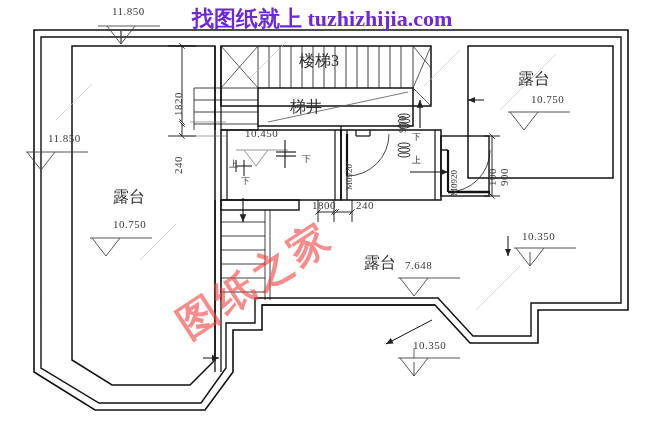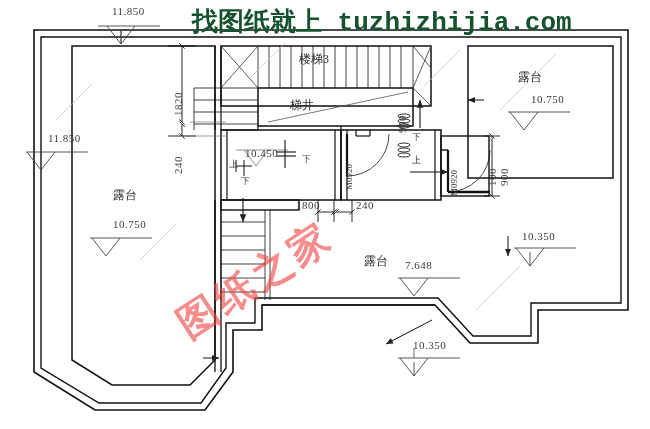--- a/index.html
+++ b/index.html
@@ -27,38 +27,38 @@
     font-family: "Liberation Serif", "DejaVu Serif", serif;
     color: #3b3b3b;
     white-space: nowrap;
     line-height: 1;
   }
   .lbl-num {
     font-size: 11px;
     letter-spacing: 0.5px;
   }
   .lbl-cn {
-    font-size: 12px;
+    font-size: 16px;
     color: #2e2e2e;
   }
   .lbl-small {
     font-size: 9px;
   }
   .rot90 {
     transform: rotate(-90deg);
     transform-origin: left top;
   }
   #watermark-top {
     position: absolute;
     left: 192px;
     top: 4px;
-    font-family: Liberation Mono, monospace;
-    font-size: 26px;
+    font-family: Liberation Serif, serif;
+    font-size: 22px;
     font-weight: bold;
-    color: #14532d;
+    color: #6d28d9;
     white-space: nowrap;
     letter-spacing: 0px;
   }
   #watermark-center {
     position: absolute;
     left: 196px;
     top: 296px;
     font-family: "Liberation Serif", "DejaVu Serif", serif;
     font-size: 40px;
     font-weight: bold;
@@ -344,21 +344,21 @@
 
   <div id="watermark-center">图纸之家</div>
 
   <div class="lbl lbl-num" style="left:112px; top:6px;">11.850</div>
 
   <div class="lbl lbl-num" style="left:48px; top:133px;">11.850</div>
 
   <div class="lbl lbl-cn" style="left:113px; top:189px;">露台</div>
   <div class="lbl lbl-num" style="left:113px; top:219px;">10.750</div>
 
-  <div class="lbl lbl-num" style="left:245px; top:148px;text-align:center;">10.450</div>
+  <div class="lbl lbl-num" style="left:245px; top:128px;text-align:center;">10.450</div>
 
   <div class="lbl lbl-cn" style="left:518px; top:71px;">露台</div>
   <div class="lbl lbl-num" style="left:531px; top:94px;">10.750</div>
 
   <div class="lbl lbl-cn" style="left:364px; top:255px;">露台</div>
   <div class="lbl lbl-num" style="left:405px; top:260px;">7.648</div>
 
   <div class="lbl lbl-num" style="left:522px; top:231px;">10.350</div>
 
   <div class="lbl lbl-num" style="left:413px; top:340px;">10.350</div>
@@ -384,17 +384,17 @@
   <div class="lbl lbl-num rot90" style="left:173px; top:116px;">1820</div>
 
   <div class="lbl lbl-num rot90" style="left:173px; top:174px;">240</div>
 
   <div class="lbl lbl-num rot90" style="left:397px; top:133px;">900</div>
 
   <div class="lbl lbl-num rot90" style="left:487px; top:186px;">100</div>
 
   <div class="lbl lbl-num rot90" style="left:499px; top:186px;">900</div>
 
-  <div class="lbl lbl-num" style="left:296px; top:200px;">1800</div>
+  <div class="lbl lbl-num" style="left:312px; top:200px;">1800</div>
 
   <div class="lbl lbl-num" style="left:356px; top:200px;">240</div>
 
 </div>
 
 </body></html>

